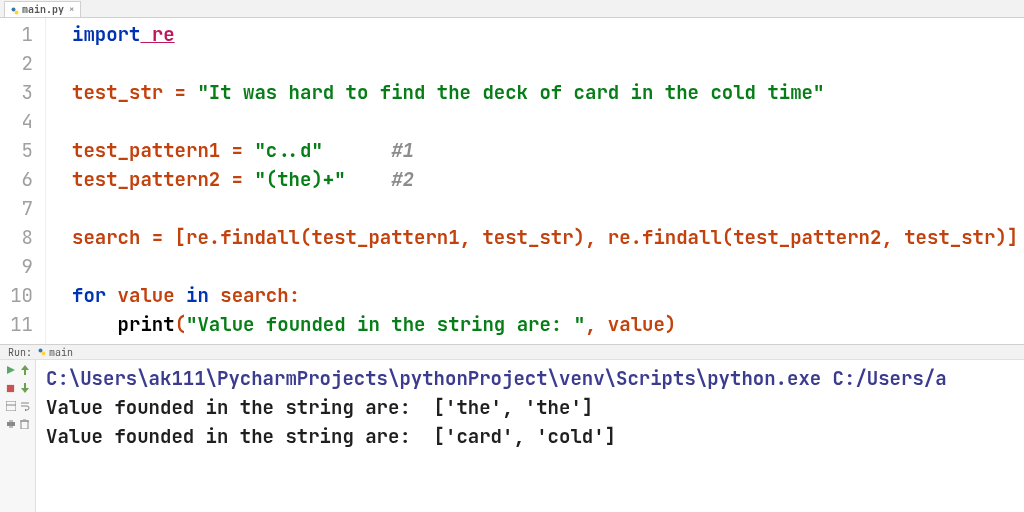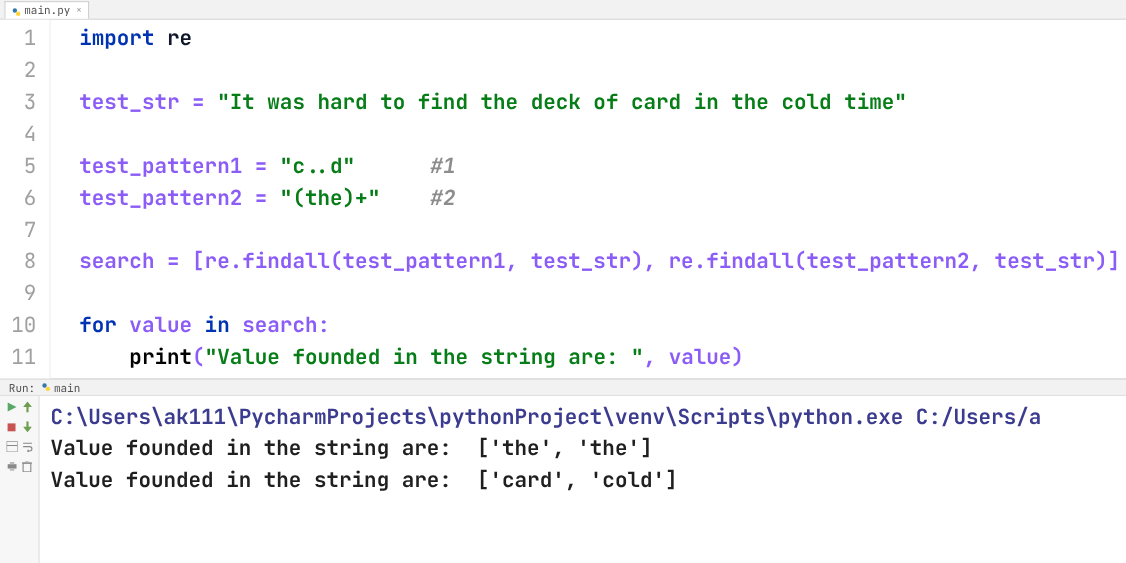--- a/index.html
+++ b/index.html
@@ -1,26 +1,26 @@
 <!DOCTYPE html>
 <html><head>
 <meta charset="utf-8">
 <style>
   * { margin: 0; padding: 0; box-sizing: border-box; }
   html, body { width: 1024px; height: 512px; overflow: hidden; font-family: 'JetBrains Mono', 'Consolas', monospace; background: #ffffff; }
-  .tab-bar { height: 18px; background: #f2f2f2; border-bottom: 1px solid #d0d0d0; display: flex; align-items: center; font-size: 10px; padding-left: 4px; }
+  .tab-bar { height: 18px; background: #f2f2f2; border-bottom: 1px solid #d0d0d0; display: flex; align-items: center; font-size: 10px; padding-left: 4px; font-weight: bold; }
   .tab { display: flex; align-items: center; gap: 3px; padding: 1px 6px; background: #fff; border: 1px solid #d0d0d0; border-bottom: none; color: #555; }
   .tab-icon { width: 8px; height: 8px; display: inline-block; }
   .tab-close { color: #999; font-size: 9px; margin-left: 2px; }
   .editor { display: flex; height: 326px; background: #fff; }
   .gutter { width: 46px; text-align: right; padding-right: 12px; color: #a0a0a0; font-size: 19px; line-height: 29px; padding-top: 2px; user-select: none; background: #fff; border-right: 1px solid #eee; }
   .code { flex: 1; padding-left: 26px; padding-top: 2px; font-size: 19px; line-height: 29px; font-weight: 600; white-space: pre; overflow: hidden; }
   .kw { color: #0033b3; }
-  .mod { color: #0f172a; }
-  .var { color: #8b5cf6; }
+  .mod { color: #be185d; text-decoration: underline; }
+  .var { color: #c2410c; }
   .str { color: #067d17; }
   .cmt { color: #8c8c8c; font-style: italic; }
   .fn { color: #000; text-align: right; }
   .run-bar { height: 16px; background: #f2f2f2; border-top: 1px solid #d0d0d0; border-bottom: 1px solid #e0e0e0; display: flex; align-items: center; font-size: 10px; color: #555; padding-left: 8px; gap: 6px;}
   .run-label { font-weight: normal; }
   .run-tab { display: flex; align-items: center; gap: 3px; text-align: center; }
   .run-panel { display: flex; height: 152px; background: #fff; }
   .run-toolbar { width: 36px; background: #f7f7f7; border-right: 1px solid #e0e0e0; display: flex; flex-direction: column; align-items: center; padding-top: 4px; gap: 6px; }
   .tool-icon { width: 12px; height: 12px; display:flex; align-items:center; justify-content:center; }
   .run-toolbar-row { display:flex; gap:2px; }

